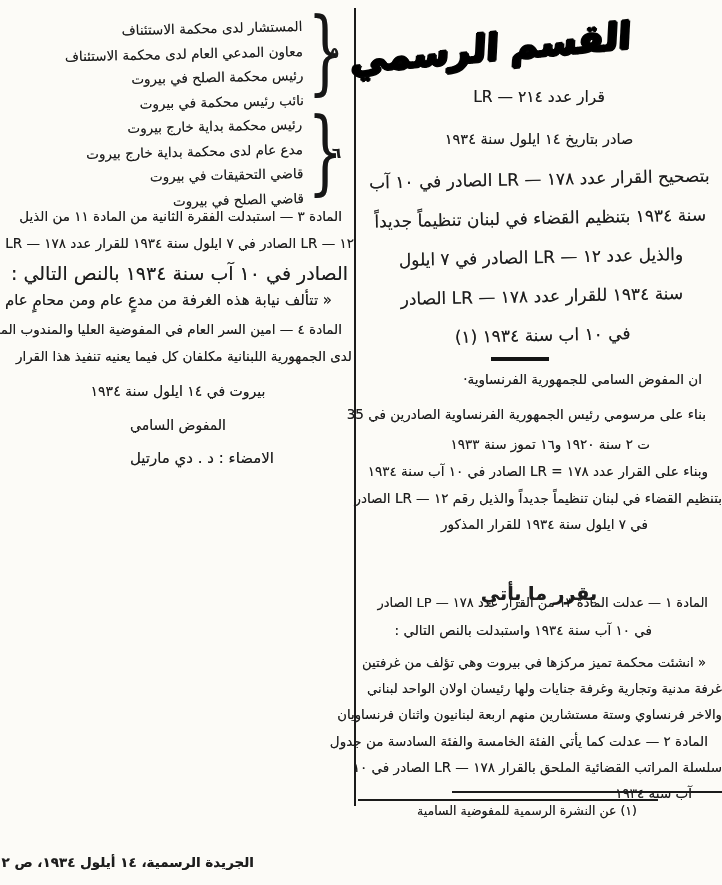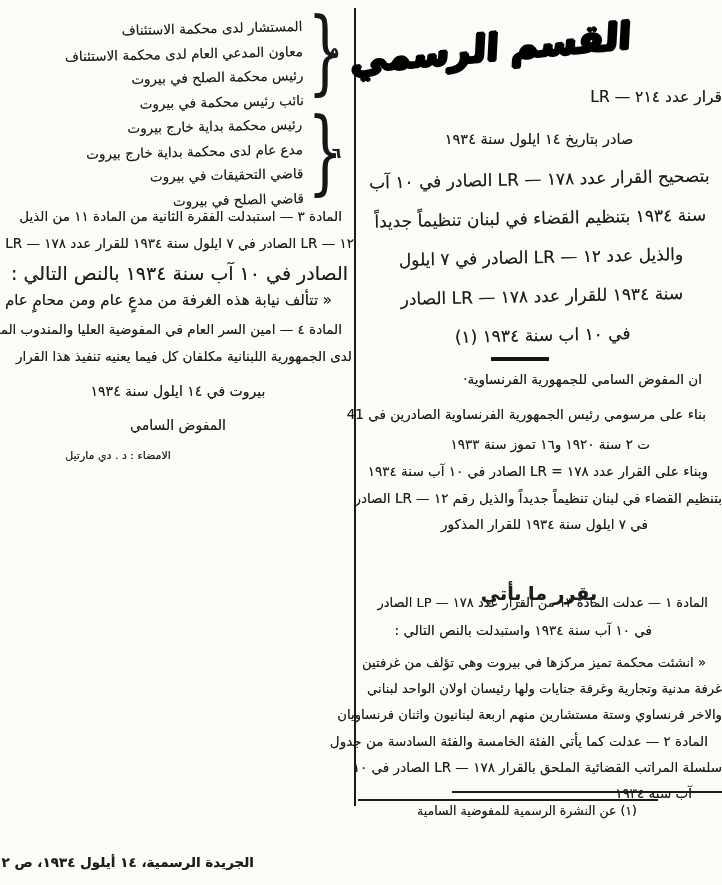--- a/index.html
+++ b/index.html
@@ -15,21 +15,21 @@
   .col-left{position:absolute;left:0;top:0;width:354px;height:885px;}
   .divider{position:absolute;left:354px;top:8px;width:2px;height:798px;background:#1b1b1b;}
   
   .masthead{
     position:absolute;top:14px;left:85px;width:190px;text-align:center;
     font-size:37px;font-weight:bold;letter-spacing:-2px;line-height:60px;
     transform:rotate(-5deg) skewX(-8deg);
     text-shadow:1px 0 0 #050505,-1px 0 0 #050505,0 1px 0 #050505,1px 2px 0 #050505,2px 1px 0 #050505,0 -1px 0 #050505;
     color:#000;
   }
-  .decree-no{position:absolute;top:88px;width:100%;font-size:15.5px;}
+  .decree-no{position:absolute;top:88px;width:100%;text-align:center;font-size:15.5px;}
   .issued{position:absolute;top:131px;width:100%;text-align:center;font-size:14.5px;padding-left:46px;}
   .subject{
     position:absolute;top:160px;width:100%;text-align:center;
     font-size:17px;line-height:39px;transform:rotate(-1.2deg);transform-origin:center top;
   }
   .rule-short{position:absolute;top:357px;left:135px;width:58px;height:4px;background:#141414;}
   .pre-intro{position:absolute;top:371px;width:100%;text-align:right;padding-right:20px;box-sizing:border-box;font-size:13.5px;margin-left:13px;}
   .pre-l0{position:absolute;top:406px;width:100%;text-align:right;padding-right:16px;box-sizing:border-box;font-size:13.5px;}
   .pre-l1{position:absolute;top:436px;width:100%;text-align:right;padding-right:72px;box-sizing:border-box;font-size:13.5px;}
   .pre-l2{position:absolute;top:463px;width:100%;text-align:right;padding-right:14px;box-sizing:border-box;font-size:13.5px;}
@@ -57,21 +57,21 @@
   .n5{left:330px;top:44px;}
   .n6{left:332px;top:144px;}
   .a3-l0{position:absolute;top:208px;width:352px;text-align:right;padding-right:12px;box-sizing:border-box;font-size:13.5px;}
   .a3-l1{position:absolute;top:235px;width:352px;text-align:right;font-size:13.5px;}
   .a3-l2{position:absolute;top:262px;width:352px;text-align:right;padding-right:6px;box-sizing:border-box;font-size:19px;}
   .a3-quote{position:absolute;top:291px;width:352px;text-align:right;padding-right:22px;box-sizing:border-box;font-size:15px;}
   .a4-l0{position:absolute;top:321px;width:352px;text-align:right;padding-right:12px;box-sizing:border-box;font-size:13.5px;}
   .a4-l1{position:absolute;top:348px;width:352px;text-align:right;padding-right:2px;box-sizing:border-box;font-size:13.5px;}
   .place-date{position:absolute;top:383px;width:352px;text-align:center;font-size:14px;}
   .sig-title{position:absolute;top:417px;width:352px;text-align:center;font-size:14px;}
-  .sig-name{position:absolute;top:449px;width:352px;text-align:center;padding-right:120px;box-sizing:border-box;font-size:11px;}
+  .sig-name{position:absolute;top:449px;width:352px;text-align:right;padding-right:80px;box-sizing:border-box;font-size:15px;}
   .footer-caption{position:absolute;left:24px;top:854px;width:230px;font-size:13.5px;font-weight:bold;text-align:right;direction:rtl;}
 </style>
 </head>
 <body>
 
 <div class="page ink">
 
   <div class="divider"></div>
 
   <div class="col-right">
@@ -83,21 +83,21 @@
       <div class="nowrap">بتصحيح القرار عدد ١٧٨ — LR الصادر في ١٠ آب</div>
       <div class="nowrap">سنة ١٩٣٤ بتنظيم القضاء في لبنان تنظيماً جديداً</div>
       <div class="nowrap">والذيل عدد ١٢ — LR الصادر في ٧ ايلول</div>
       <div class="nowrap">سنة ١٩٣٤ للقرار عدد ١٧٨ — LR الصادر</div>
       <div class="nowrap">في ١٠ اب سنة ١٩٣٤ (١)</div>
     </div>
 
     <div class="rule-short"></div>
 
     <div class="pre-intro nowrap">ان المفوض السامي للجمهورية الفرنساوية·</div>
-    <div class="pre-l0 nowrap">بناء على مرسومي رئيس الجمهورية الفرنساوية الصادرين في 41</div>
+    <div class="pre-l0 nowrap">بناء على مرسومي رئيس الجمهورية الفرنساوية الصادرين في 35</div>
     <div class="pre-l1 nowrap">ت ٢ سنة ١٩٢٠ و١٦ تموز سنة ١٩٣٣</div>
     <div class="pre-l2 nowrap">وبناء على القرار عدد ١٧٨ = LR الصادر في ١٠ آب سنة ١٩٣٤</div>
     <div class="pre-l3 nowrap">بتنظيم القضاء في لبنان تنظيماً جديداً والذيل رقم ١٢ — LR الصادر</div>
     <div class="pre-l4 nowrap">في ٧ ايلول سنة ١٩٣٤ للقرار المذكور</div>
 
     <div class="heading nowrap">يقرر ما يأتي</div>
 
     <div class="a1-l0 nowrap">المادة ١ — عدلت المادة ١٣ من القرار عدد ١٧٨ — LP الصادر</div>
     <div class="a1-l1 nowrap">في ١٠ آب سنة ١٩٣٤ واستبدلت بالنص التالي :</div>
     <div class="a1-quote">

